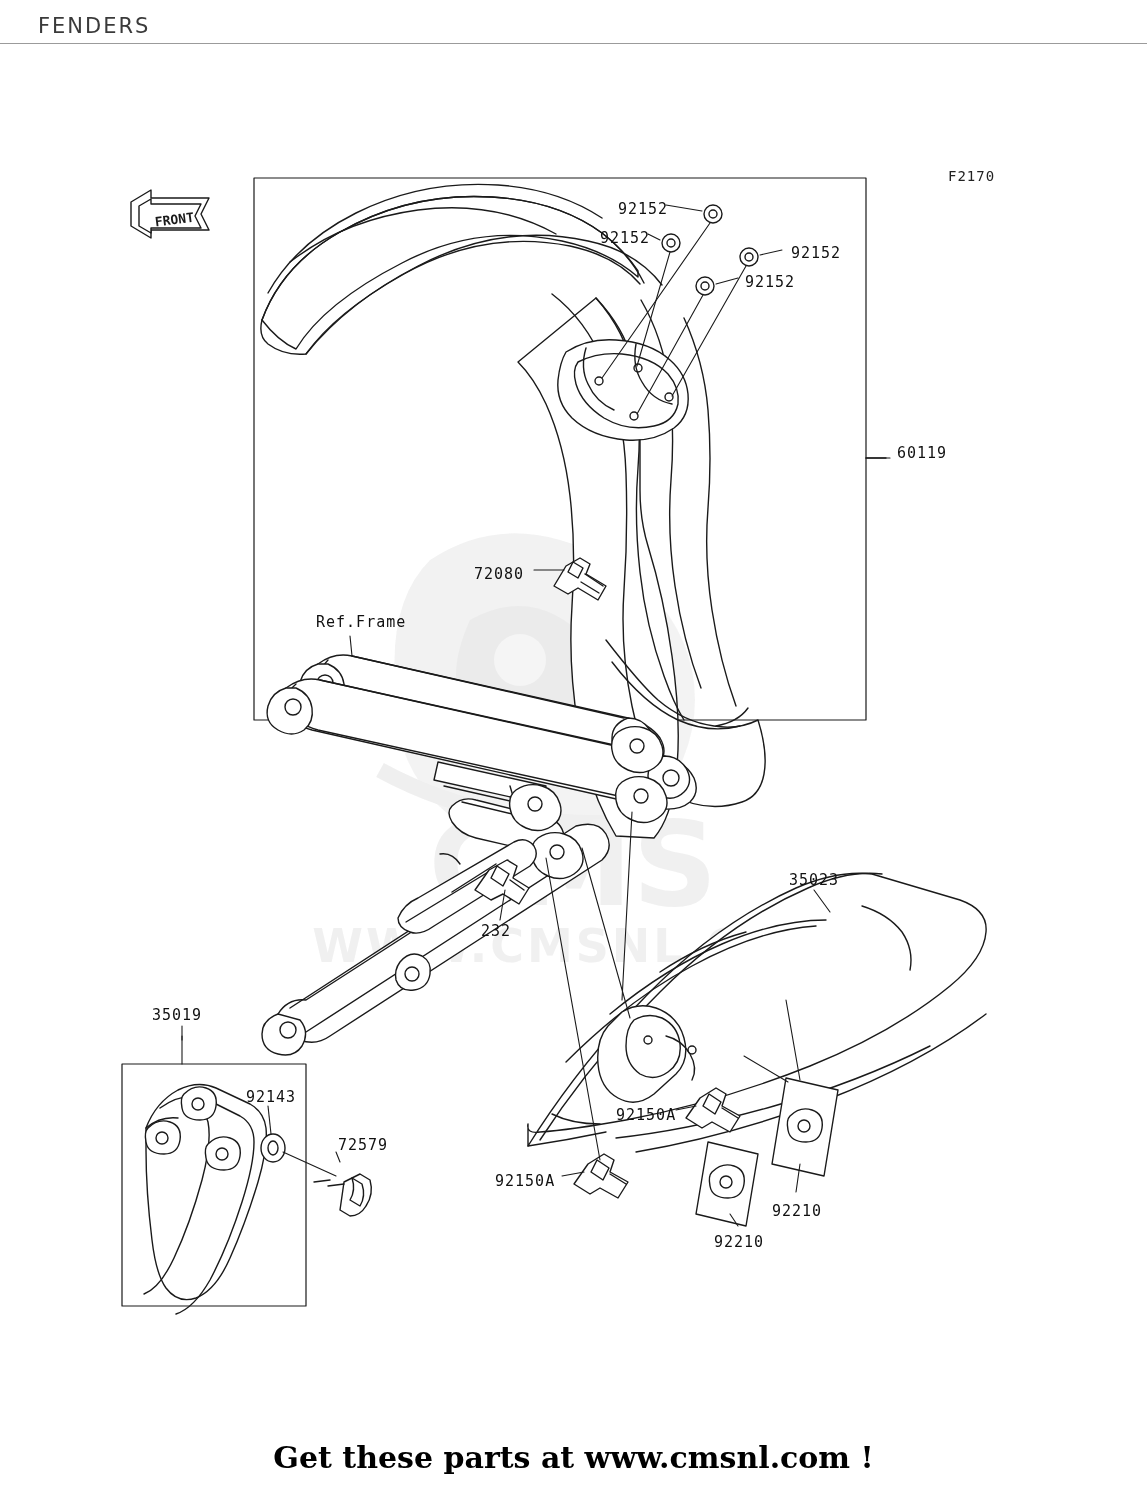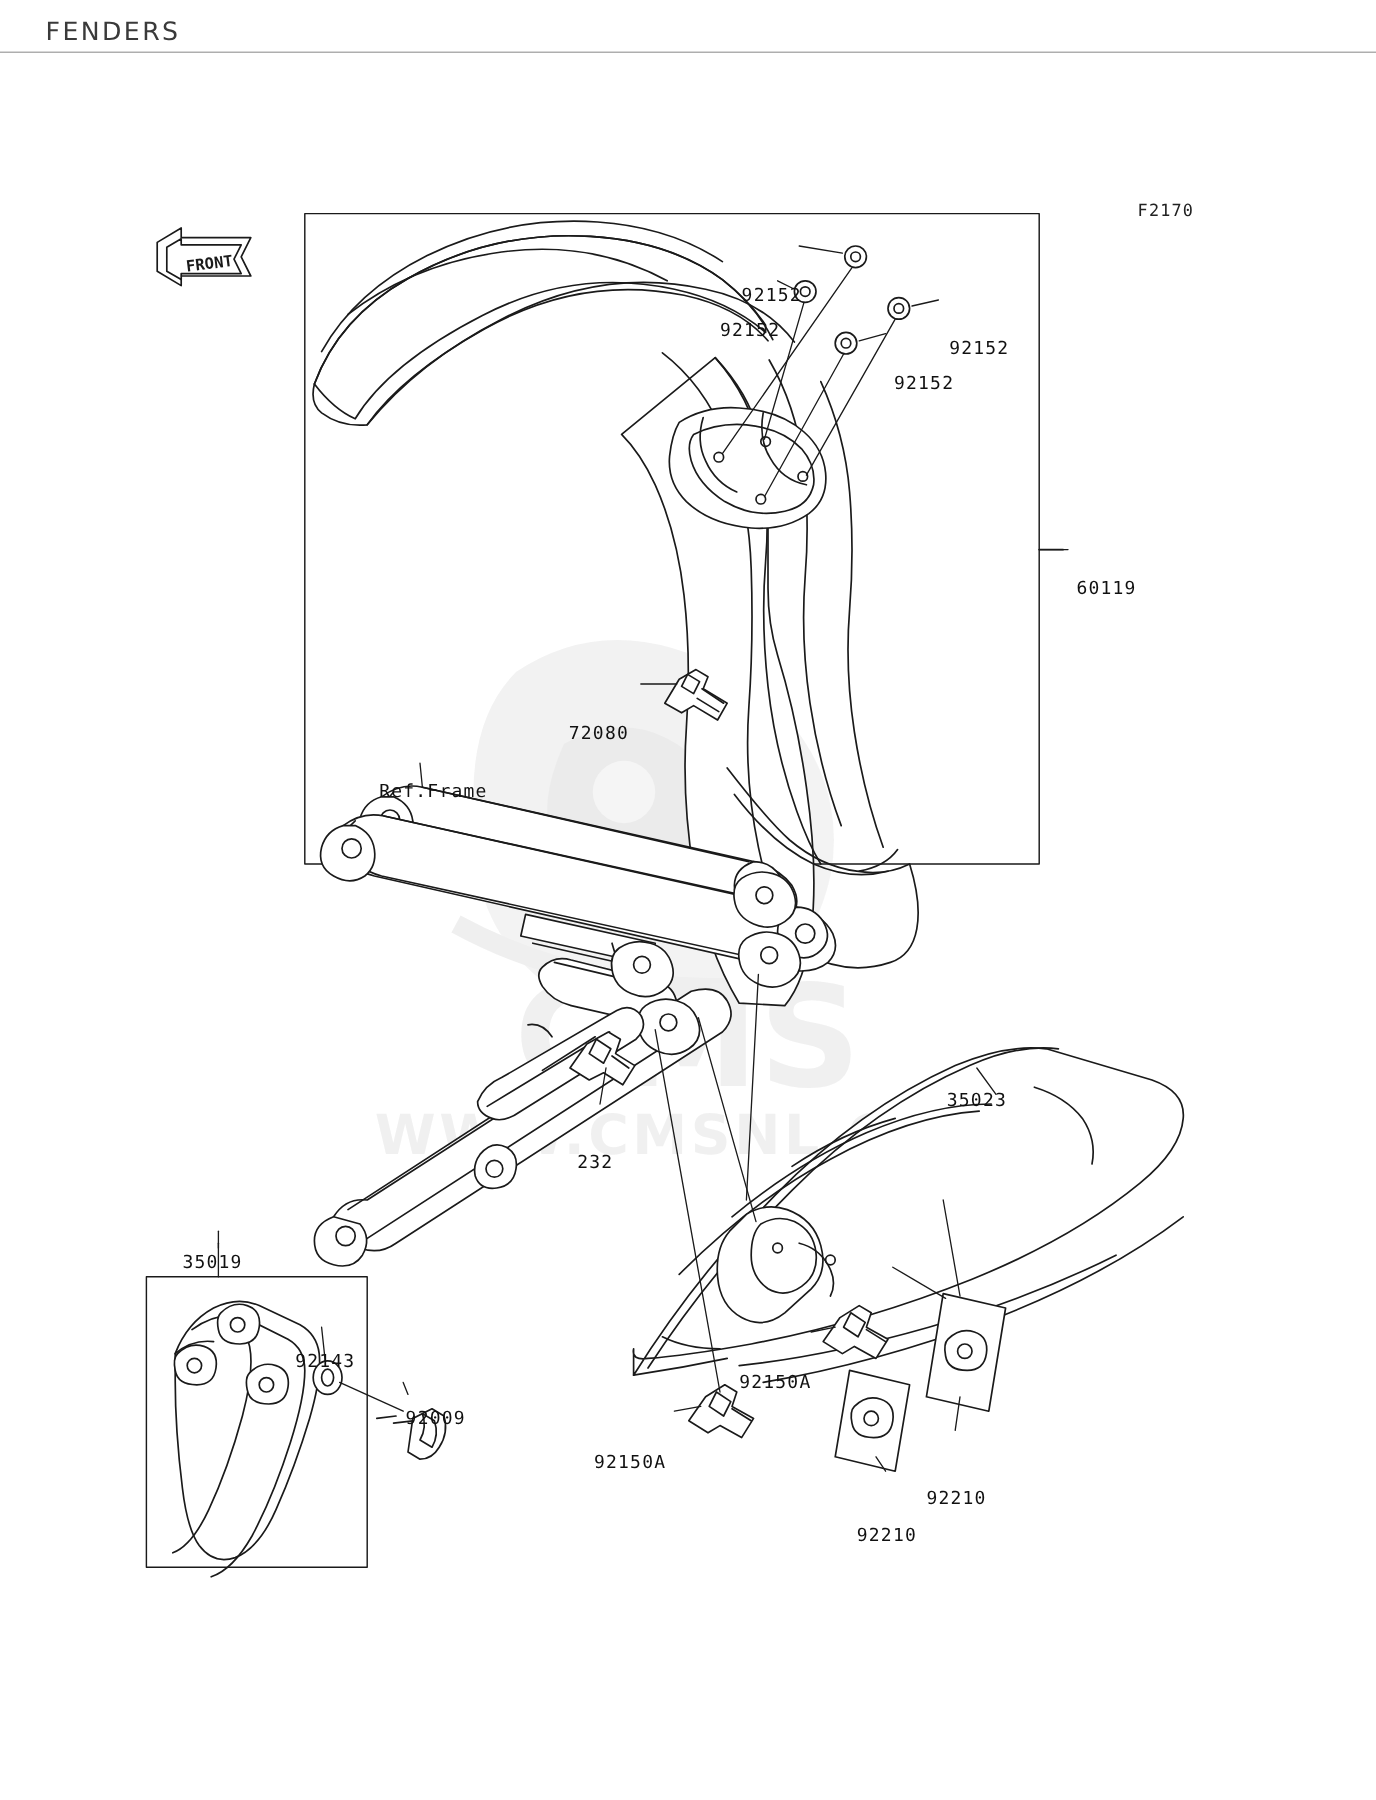--- a/index.html
+++ b/index.html
@@ -58,21 +58,20 @@
     letter-spacing: 0px;
     color: #000;
   }
   .label {
     position: absolute;
     font-family: "DejaVu Sans Mono", monospace;
     font-size: 15px;
     letter-spacing: 1px;
     color: #111;
     white-space: nowrap;
-    margin-top: 37px;
   }
   svg.art {
     position: absolute;
     left: 0;
     top: 0;
     width: 1147px;
     height: 1500px;
   }
   .wm {
     position: absolute;
@@ -392,20 +391,21 @@
   <div class="label" style="left:600px;  top:229px;">92152</div>
   <div class="label" style="left:791px;  top:244px;">92152</div>
   <div class="label" style="left:745px;  top:273px;">92152</div>
   <div class="label" style="left:897px;  top:444px;">60119</div>
   <div class="label" style="left:474px;  top:565px;">72080</div>
   <div class="label" style="left:316px;  top:613px;">Ref.Frame</div>
   <div class="label" style="left:481px;  top:922px;">232</div>
   <div class="label" style="left:789px;  top:871px;">35023</div>
   <div class="label" style="left:152px;  top:1006px;">35019</div>
   <div class="label" style="left:246px;  top:1088px;">92143</div>
-  <div class="label" style="left:338px;  top:1136px;">92009</div>
+  <div class="label" style="left:338px;  top:1136px;">72579</div>
   <div class="label" style="left:616px;  top:1106px;">92150A</div>
   <div class="label" style="left:495px;  top:1172px;">92150A</div>
   <div class="label" style="left:772px;  top:1202px;">92210</div>
   <div class="label" style="left:714px;  top:1233px;">92210</div>
 
+  <div class="footer">Get these parts at www.cmsnl.com !</div>
 
 </div>
 
 </body></html>

